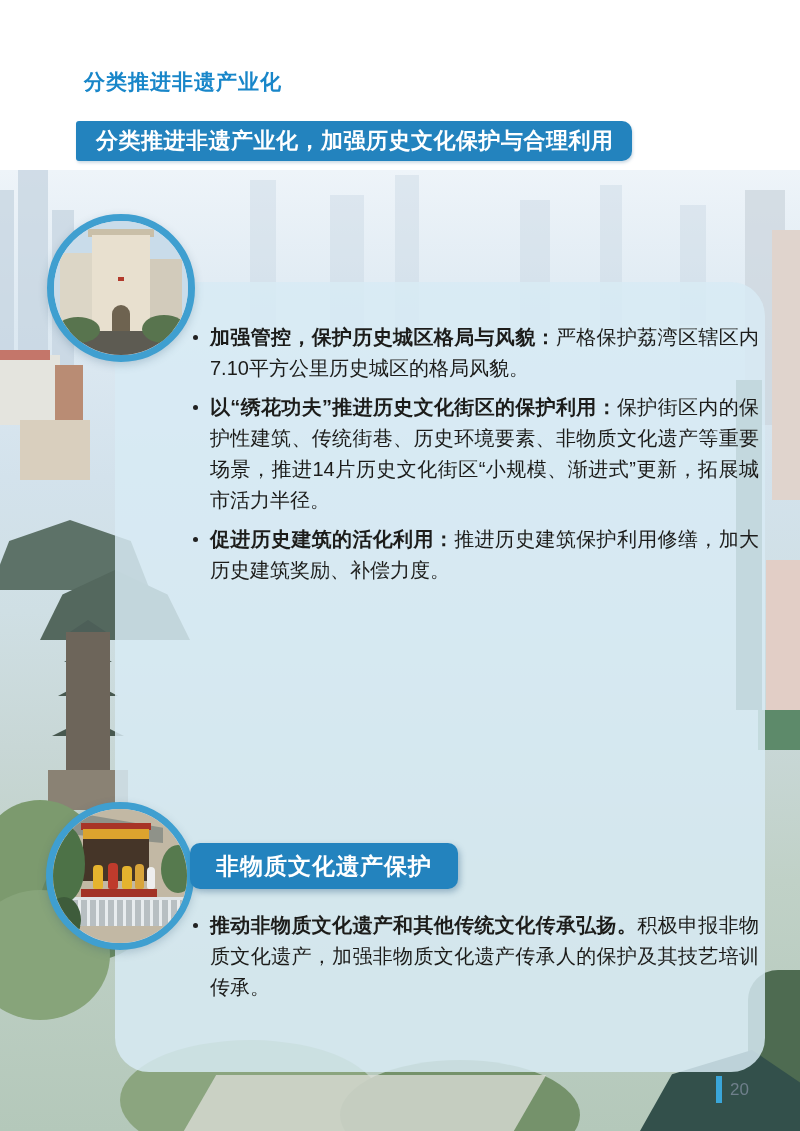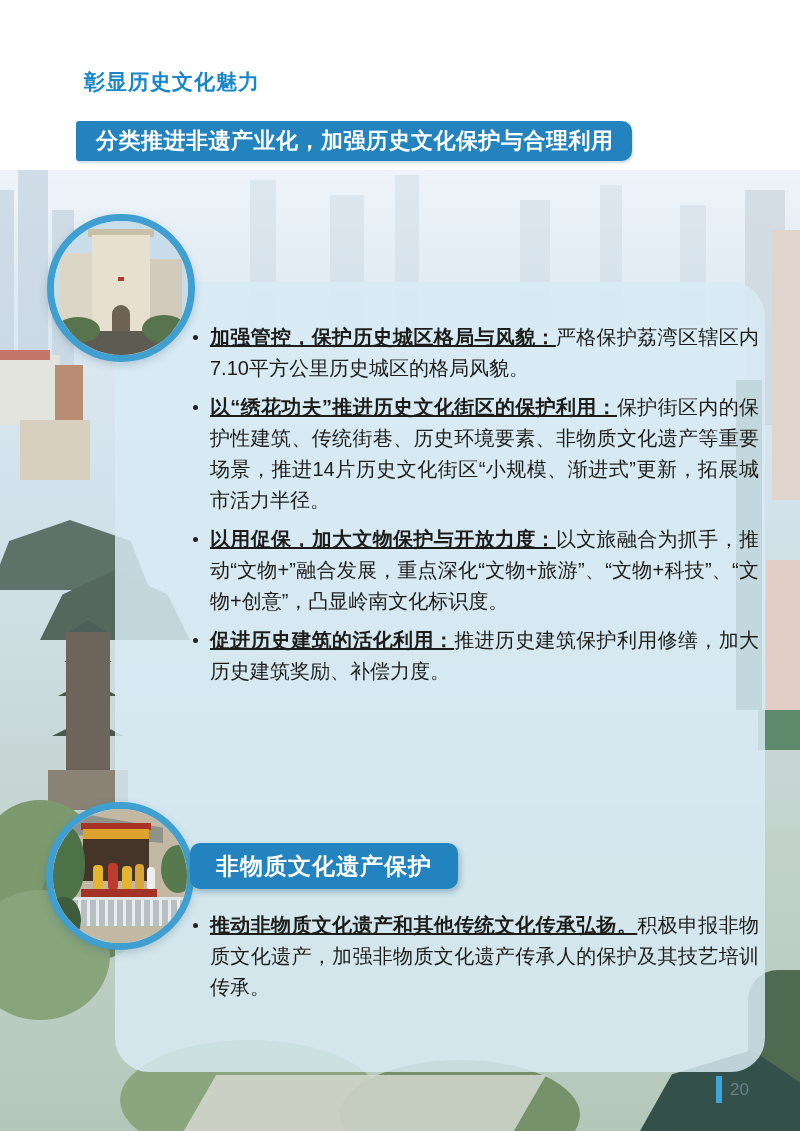--- a/index.html
+++ b/index.html
@@ -65,30 +65,30 @@
 
   
   .bullets{width:566px;left:193px;}
   .list1{top:152px;}
   .list2{top:740px;}
   .bullet-item{
     display:flex;gap:12px;margin-bottom:8px;
     font-size:20px;line-height:31px;color:#1c1c1a;text-align:justify;
   }
   .dot{width:5px;height:5px;border-radius:50%;background:#222;margin-top:13px;flex:none;}
-  .lead{font-weight:bold;text-decoration:underline;}
+  .lead{font-weight:bold;}
 
   
   .pagebar{left:716px;top:906px;width:6px;height:27px;background:#3aa6d9;}
   .pagenum{left:730px;top:910px;font-size:17px;color:#6f7f8b;}
 </style>
 </head>
 <body>
 
-<div class="abs page-title">彰显历史文化魅力</div>
+<div class="abs page-title">分类推进非遗产业化</div>
 <div class="abs banner">分类推进非遗产业化，加强历史文化保护与合理利用</div>
 
 <div class="abs content">
 
   <div class="shape tower" style="left:18px;top:0;width:30px;height:215px;"></div>
   <div class="shape tower" style="left:52px;top:40px;width:22px;height:175px;"></div>
   <div class="shape tower" style="left:0;top:20px;width:14px;height:195px;"></div>
   <div class="shape tower faint" style="left:250px;top:10px;width:26px;height:150px;"></div>
   <div class="shape tower faint" style="left:330px;top:25px;width:34px;height:140px;"></div>
   <div class="shape tower faint" style="left:395px;top:5px;width:24px;height:160px;"></div>
@@ -147,24 +147,20 @@
     <div class="bullet-item">
       <span class="dot"></span>
       <span><b class="lead">加强管控，保护历史城区格局与风貌：</b><span>严格保护荔湾区辖区内7.10平方公里历史城区的格局风貌。</span></span>
     </div>
     <div class="bullet-item">
       <span class="dot"></span>
       <span><b class="lead">以“绣花功夫”推进历史文化街区的保护利用：</b><span>保护街区内的保护性建筑、传统街巷、历史环境要素、非物质文化遗产等重要场景，推进14片历史文化街区“小规模、渐进式”更新，拓展城市活力半径。</span></span>
     </div>
     <div class="bullet-item">
       <span class="dot"></span>
-      <span><b class="lead">以用促保，加大文物保护与开放力度：</b><span>以文旅融合为抓手，推动“文物+”融合发展，重点深化“文物+旅游”、“文物+科技”、“文物+创意”，凸显岭南文化标识度。</span></span>
-    </div>
-    <div class="bullet-item">
-      <span class="dot"></span>
       <span><b class="lead">促进历史建筑的活化利用：</b><span>推进历史建筑保护利用修缮，加大历史建筑奖励、补偿力度。</span></span>
     </div>
   </div>
 
   <div class="shape circle c2">
     <div class="abs" style="left:0;top:0;width:134px;height:134px;background:#c2b8a4;"></div>
     <div class="abs" style="left:0;top:0;width:110px;height:34px;background:#8f9289;clip-path:polygon(0 0,100% 55%,100% 100%,0 70%);"></div>
     <div class="abs" style="left:30px;top:20px;width:66px;height:52px;background:#453528;"></div>
     <div class="abs" style="left:28px;top:14px;width:70px;height:7px;background:#a83427;"></div>
     <div class="abs" style="left:30px;top:20px;width:66px;height:10px;background:#dca32e;"></div>

